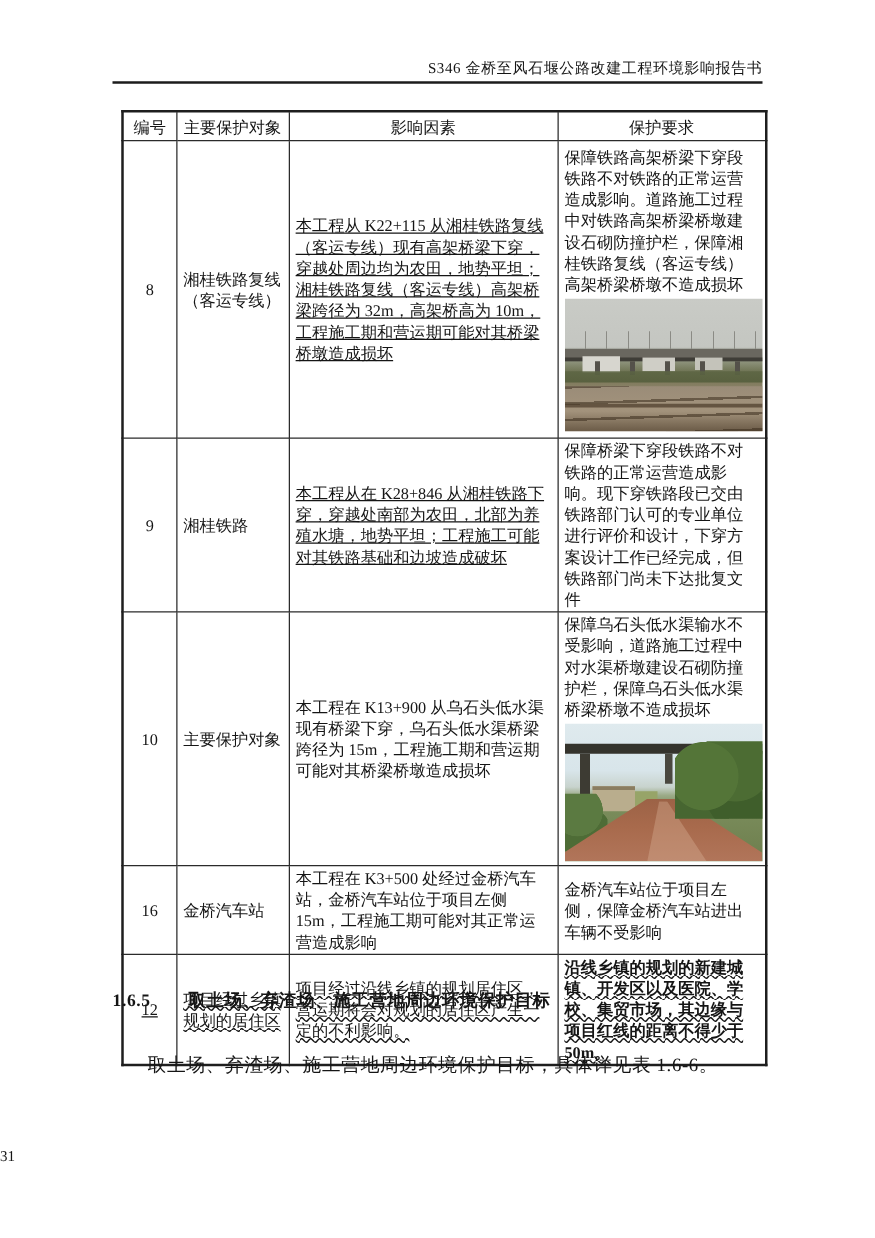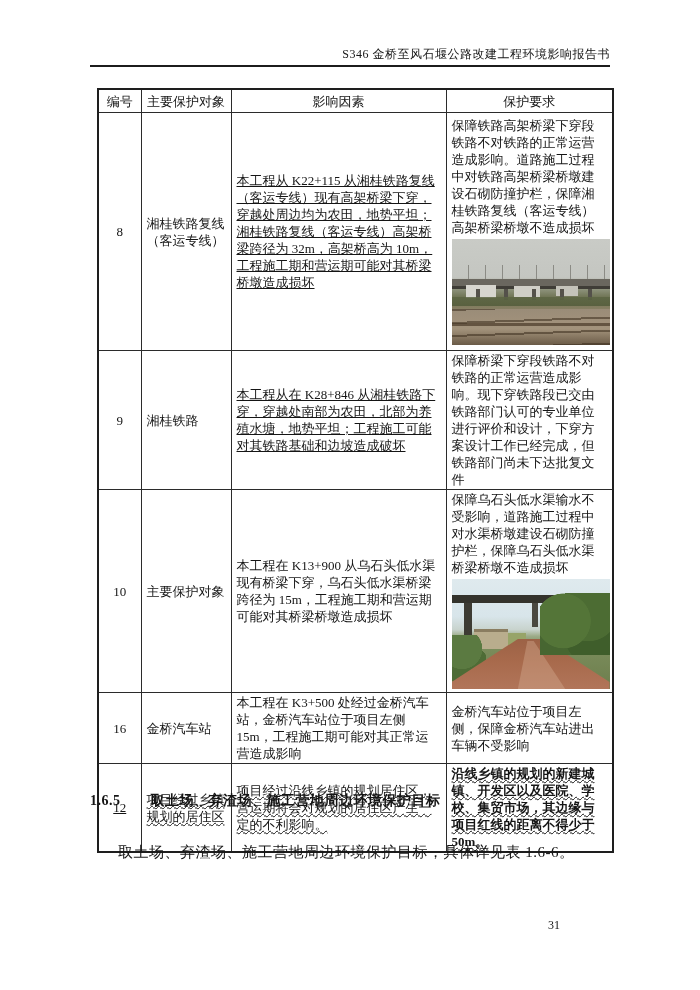--- a/index.html
+++ b/index.html
@@ -77,21 +77,21 @@
     background:rgba(222,184,158,.35);}
 
   
   .section-heading{position:absolute;top:792px;left:90px;width:540px;
     font-size:14px;font-weight:bold;letter-spacing:.5px;}
   .section-heading .no{margin-right:30px;}
   .section-para{position:absolute;top:843px;left:90px;width:540px;
     font-size:15px;letter-spacing:.5px;padding-left:28px;}
 
   .page-number{position:absolute;top:918px;left:0;width:560px;
-    text-align:right;font-size:12px;}
+    text-align:left;font-size:12px;}
 </style>
 </head>
 <body>
 
 <div class="running-head">S346 金桥至风石堰公路改建工程环境影响报告书</div>
 <div class="head-rule"></div>
 
 <table class="main">
   <colgroup>
     <col style="width:43px">

